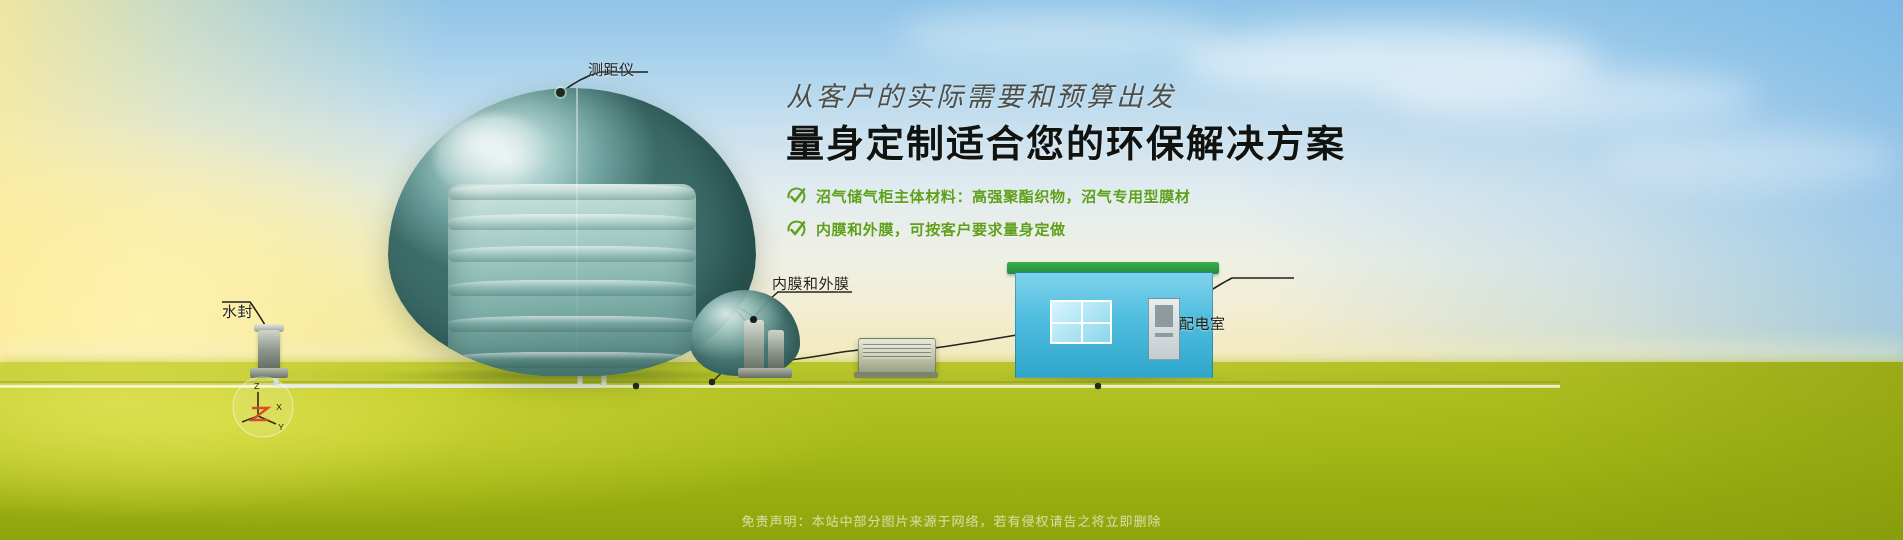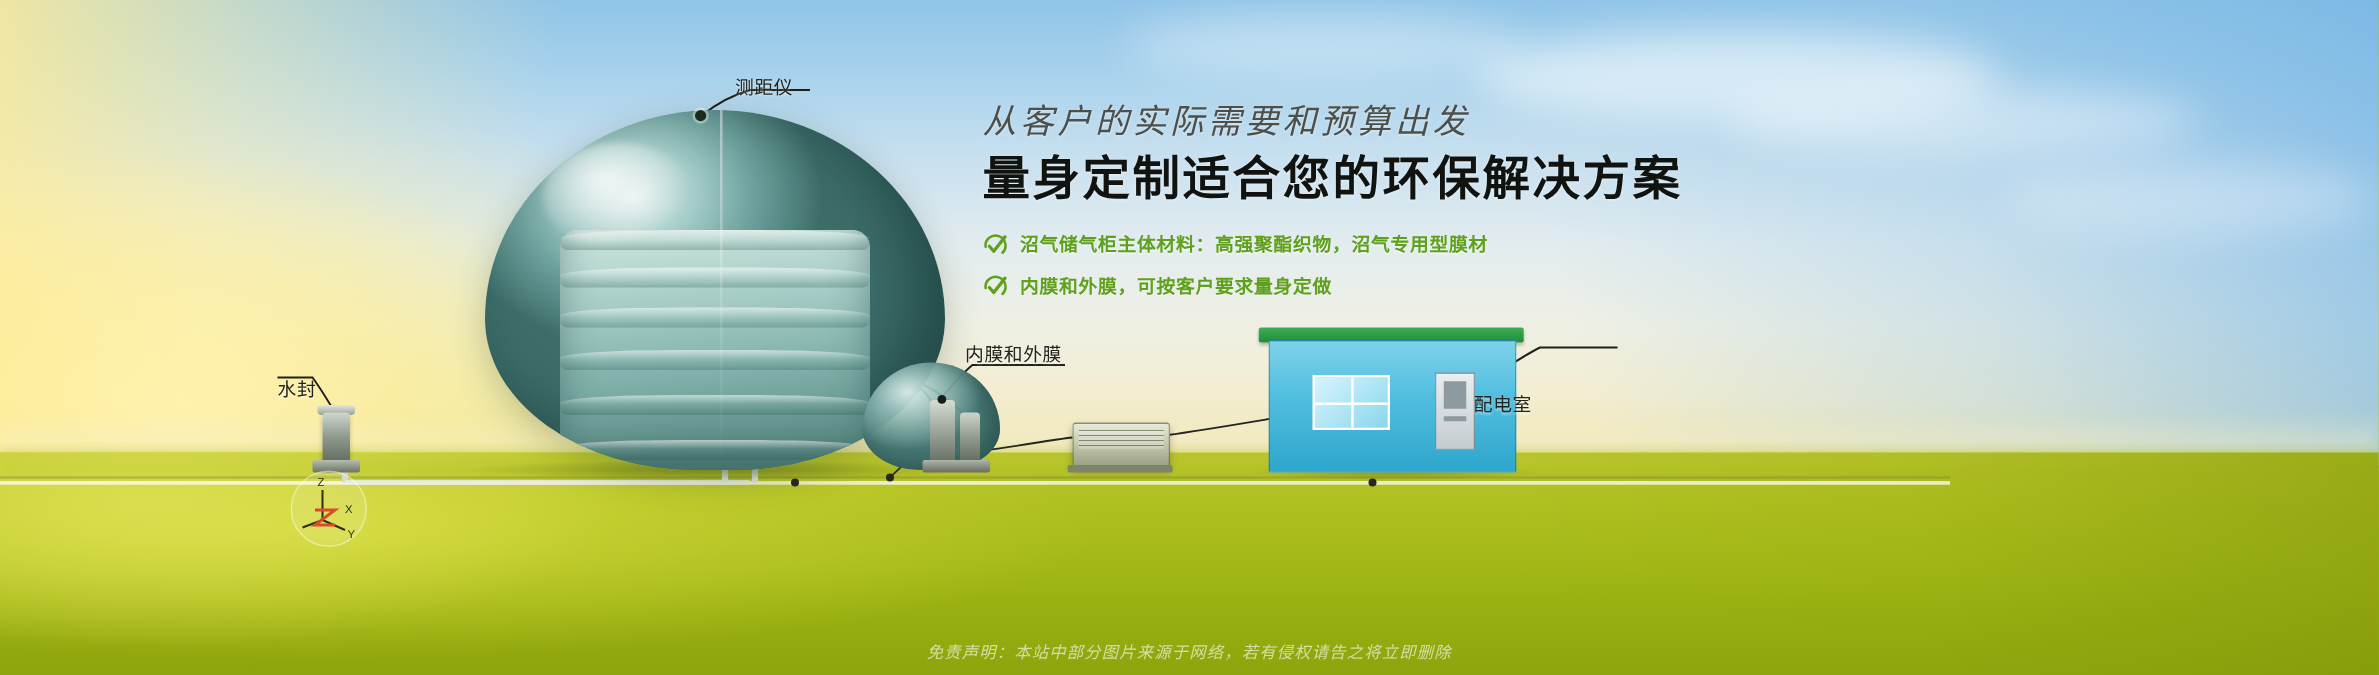--- a/index.html
+++ b/index.html
@@ -205,21 +205,21 @@
   .bullet{display:flex;align-items:center;margin-bottom:13px;font-weight:bold;}
   .tick{width:20px;height:20px;margin-right:10px;flex:0 0 auto;}
   .bullet-txt{
     font-size:15px;color:#5fa01d;letter-spacing:.6px;line-height:1.2;white-space:nowrap;
     text-shadow:0 1px 1px rgba(255,255,255,.5);
   }
 
   
   .disclaimer{
     position:absolute;left:0;bottom:10px;width:1903px;text-align:center;
-    font-size:13px;color:rgba(255,255,255,.62);letter-spacing:1px;font-style:italic;
+    font-size:13px;color:rgba(255,255,255,.62);letter-spacing:1px;
   }
 </style>
 </head>
 <body>
 
 <div class="stage">
 
   <div class="sky"></div>
   <div class="sky-left-warm"></div>
   <div class="sky-right-blue"></div>

